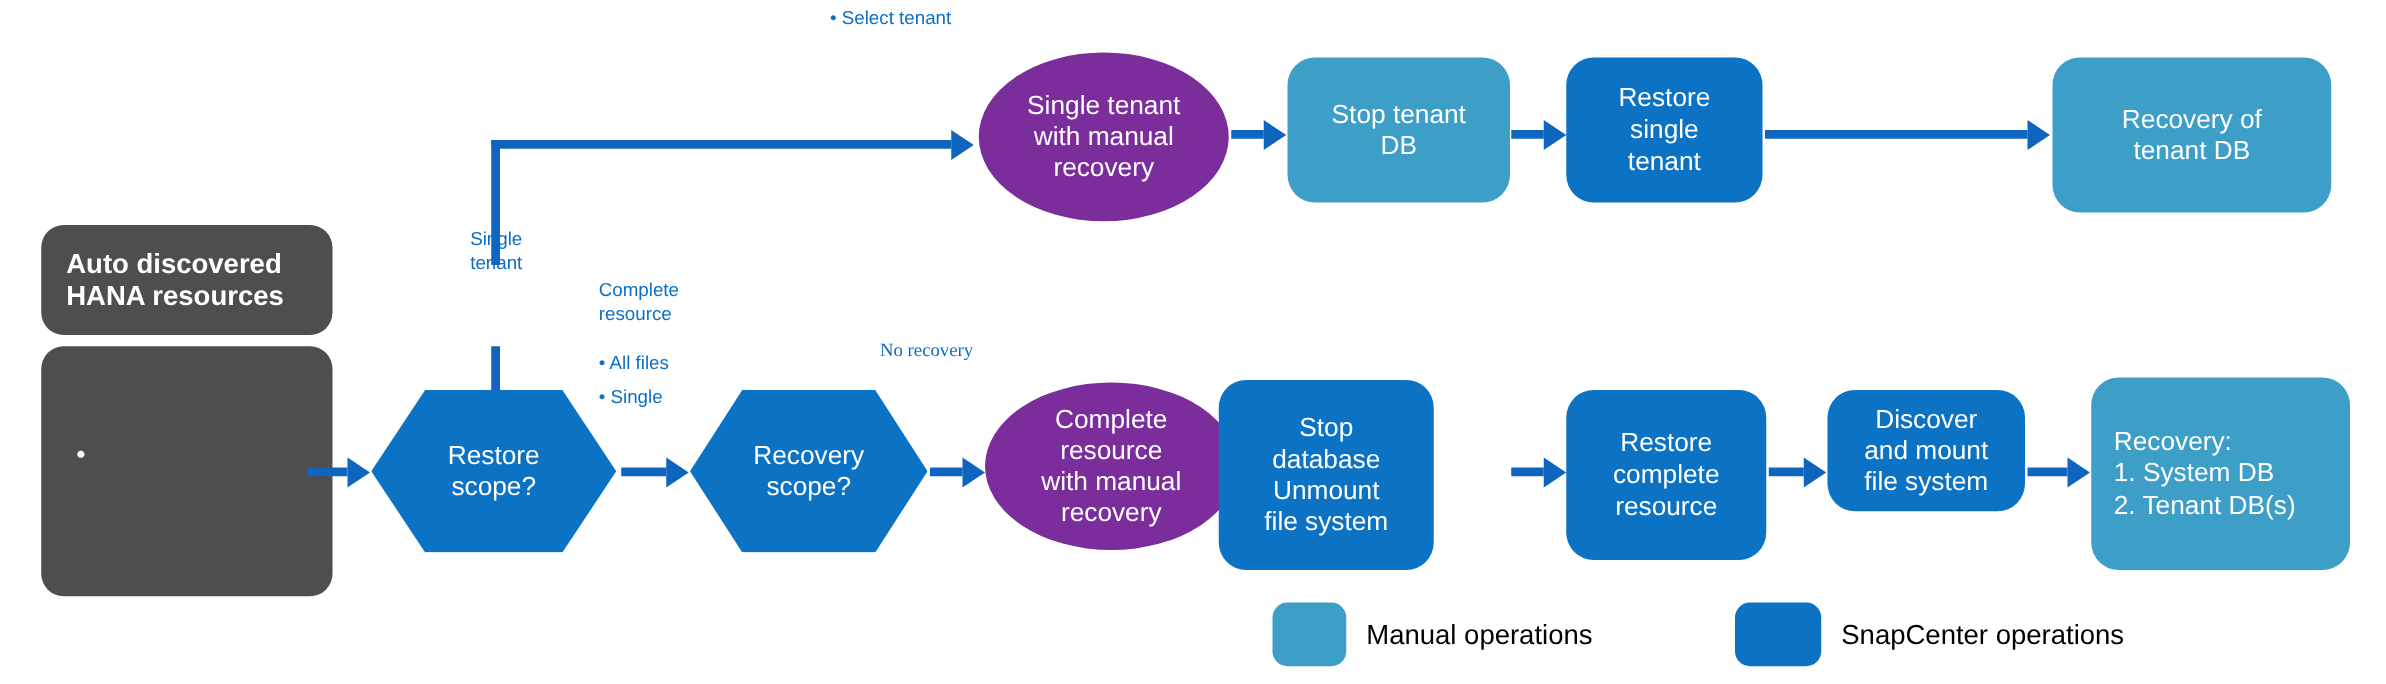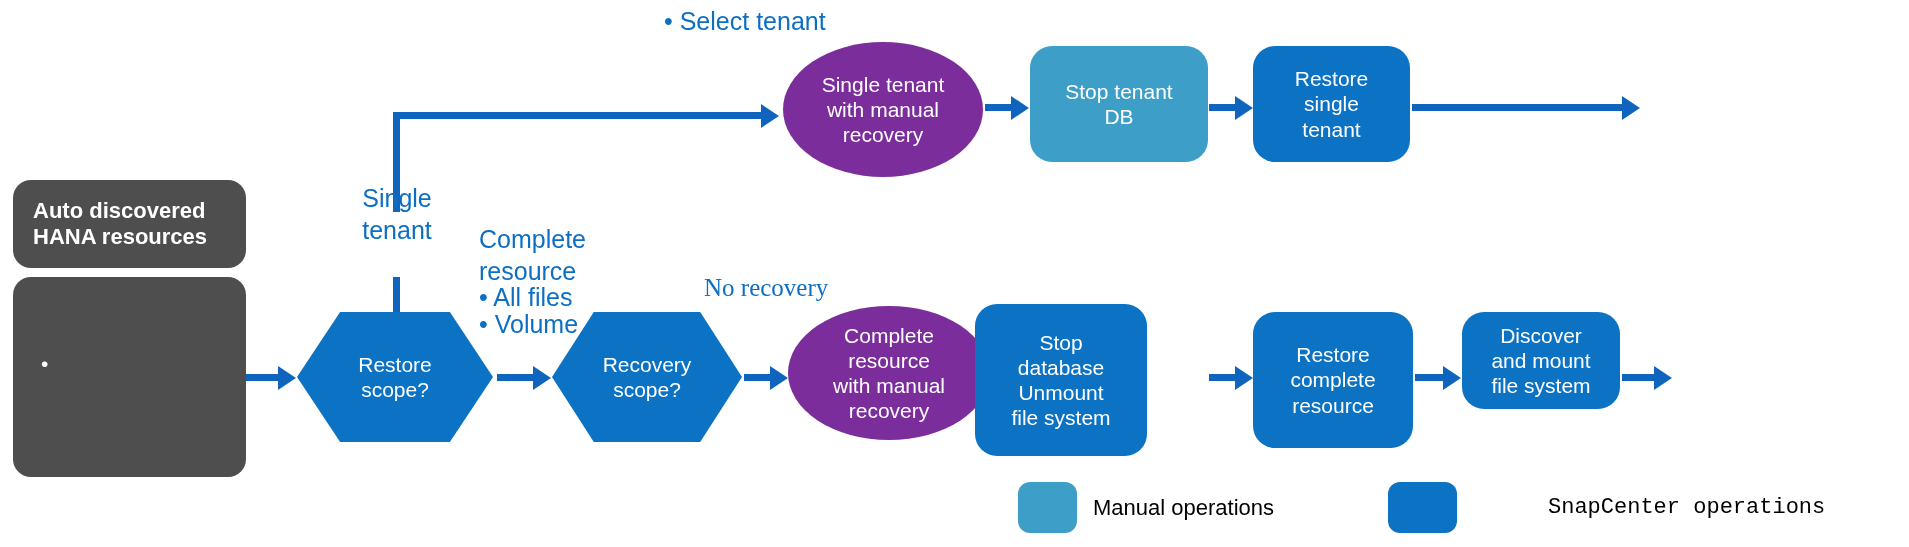--- a/index.html
+++ b/index.html
@@ -4,34 +4,34 @@
 <style>
   html,body{margin:0;padding:0;background:#ffffff;}
   body{font-family:"Liberation Sans", sans-serif;}
   .canvas{position:relative;width:1909px;height:547px;background:#ffffff;overflow:hidden;}
 
   
   .node{position:absolute;display:flex;align-items:center;justify-content:center;
         color:#ffffff;font-size:21px;line-height:1.2;text-align:center;}
   .pre{white-space:pre-line;}
   .rounded{border-radius:22px;}
-  .gray{background:#4e4e4e;border-radius:18px;}
+  .gray{background:#4e4e4e;border-radius:18px;margin-left:20px;}
   .blue{background:#0c72c4;}
   .lightblue{background:#3d9ec7;}
   .purple{background:#7c2d9c;border-radius:50%;}
   .hex{background:#0c72c4;clip-path:polygon(0% 50%,22% 0%,78% 0%,100% 50%,78% 100%,22% 100%);}
 
   
   .shaft{position:absolute;height:7px;background:#0f65bd;}
   .vshaft{position:absolute;width:7px;background:#0f65bd;}
   .head::after{content:"";position:absolute;left:100%;top:50%;transform:translateY(-50%);
         border-left:18px solid #0f65bd;border-top:12px solid transparent;border-bottom:12px solid transparent;}
 
   
-  .flabel{position:absolute;color:#0c6fc4;font-size:25px;line-height:1.26;}
+  .flabel{position:absolute;color:#0c6fc4;font-size:15px;line-height:1.26;}
   .center{text-align:center;}
 
   
   .box-a{left:13px;top:180px;width:233px;height:88px;font-weight:bold;font-size:22px;
          justify-content:flex-start;padding-left:20px;box-sizing:border-box;text-align:left;}
   .box-b{left:13px;top:277px;width:233px;height:200px;align-items:flex-start;
          justify-content:flex-start;box-sizing:border-box;padding:74px 0 0 28px;text-align:left;}
   .box-b .btxt{margin-left:26px;}
 
   .ellipse1{left:783px;top:42px;width:200px;height:135px;}
@@ -83,48 +83,53 @@
 scope?</div>
   <div class="node hex hex2 pre">Recovery
 scope?</div>
 
   <div class="flabel" style="left:664px;top:6px;">• Select tenant</div>
   <div class="flabel center pre" style="left:337px;top:183px;width:120px;">Single
 tenant</div>
   <div class="flabel pre" style="left:479px;top:224px;">Complete
 resource</div>
   <div class="flabel" style="left:479px;top:282px;">• All files</div>
-  <div class="flabel" style="left:479px;top:309px;">• Volume</div>
+  <div class="flabel" style="left:479px;top:309px;">• Single</div>
   <div class="flabel" style="left:704px;top:272px;font-family:Liberation Serif, serif;">No recovery</div>
 
   <div class="node purple ellipse1 pre">Single tenant
 with manual
 recovery</div>
   <div class="node purple ellipse2 pre">Complete
 resource
 with manual
 recovery</div>
 
   <div class="node lightblue rounded boxT1 pre">Stop tenant
 DB</div>
   <div class="node blue rounded boxT2 pre">Restore
 single
 tenant</div>
+  <div class="node lightblue rounded boxT3 pre">Recovery of
+tenant DB</div>
 
   <div class="node blue rounded boxB1 pre">Stop
 database
 Unmount
 file system</div>
   <div class="node blue rounded boxB2 pre">Restore
 complete
 resource</div>
   <div class="node blue rounded boxB3 pre">Discover
 and mount
 file system</div>
+  <div class="node lightblue rounded boxB4 pre">Recovery:
+1.  System DB
+2.  Tenant DB(s)</div>
 
   <div>
     <div class="swatch lightblue" style="left:1018px;top:482px;width:59px;height:51px;"></div>
     <div class="legend-label" style="left:1093px;top:482px;">Manual operations</div>
     <div class="swatch blue" style="left:1388px;top:482px;width:69px;height:51px;"></div>
-    <div class="legend-label" style="left:1548px;top:482px;font-family:Liberation Mono, monospace;">SnapCenter operations</div>
+    <div class="legend-label" style="left:1473px;top:482px;">SnapCenter operations</div>
   </div>
 
 </div>
 
 </body></html>

